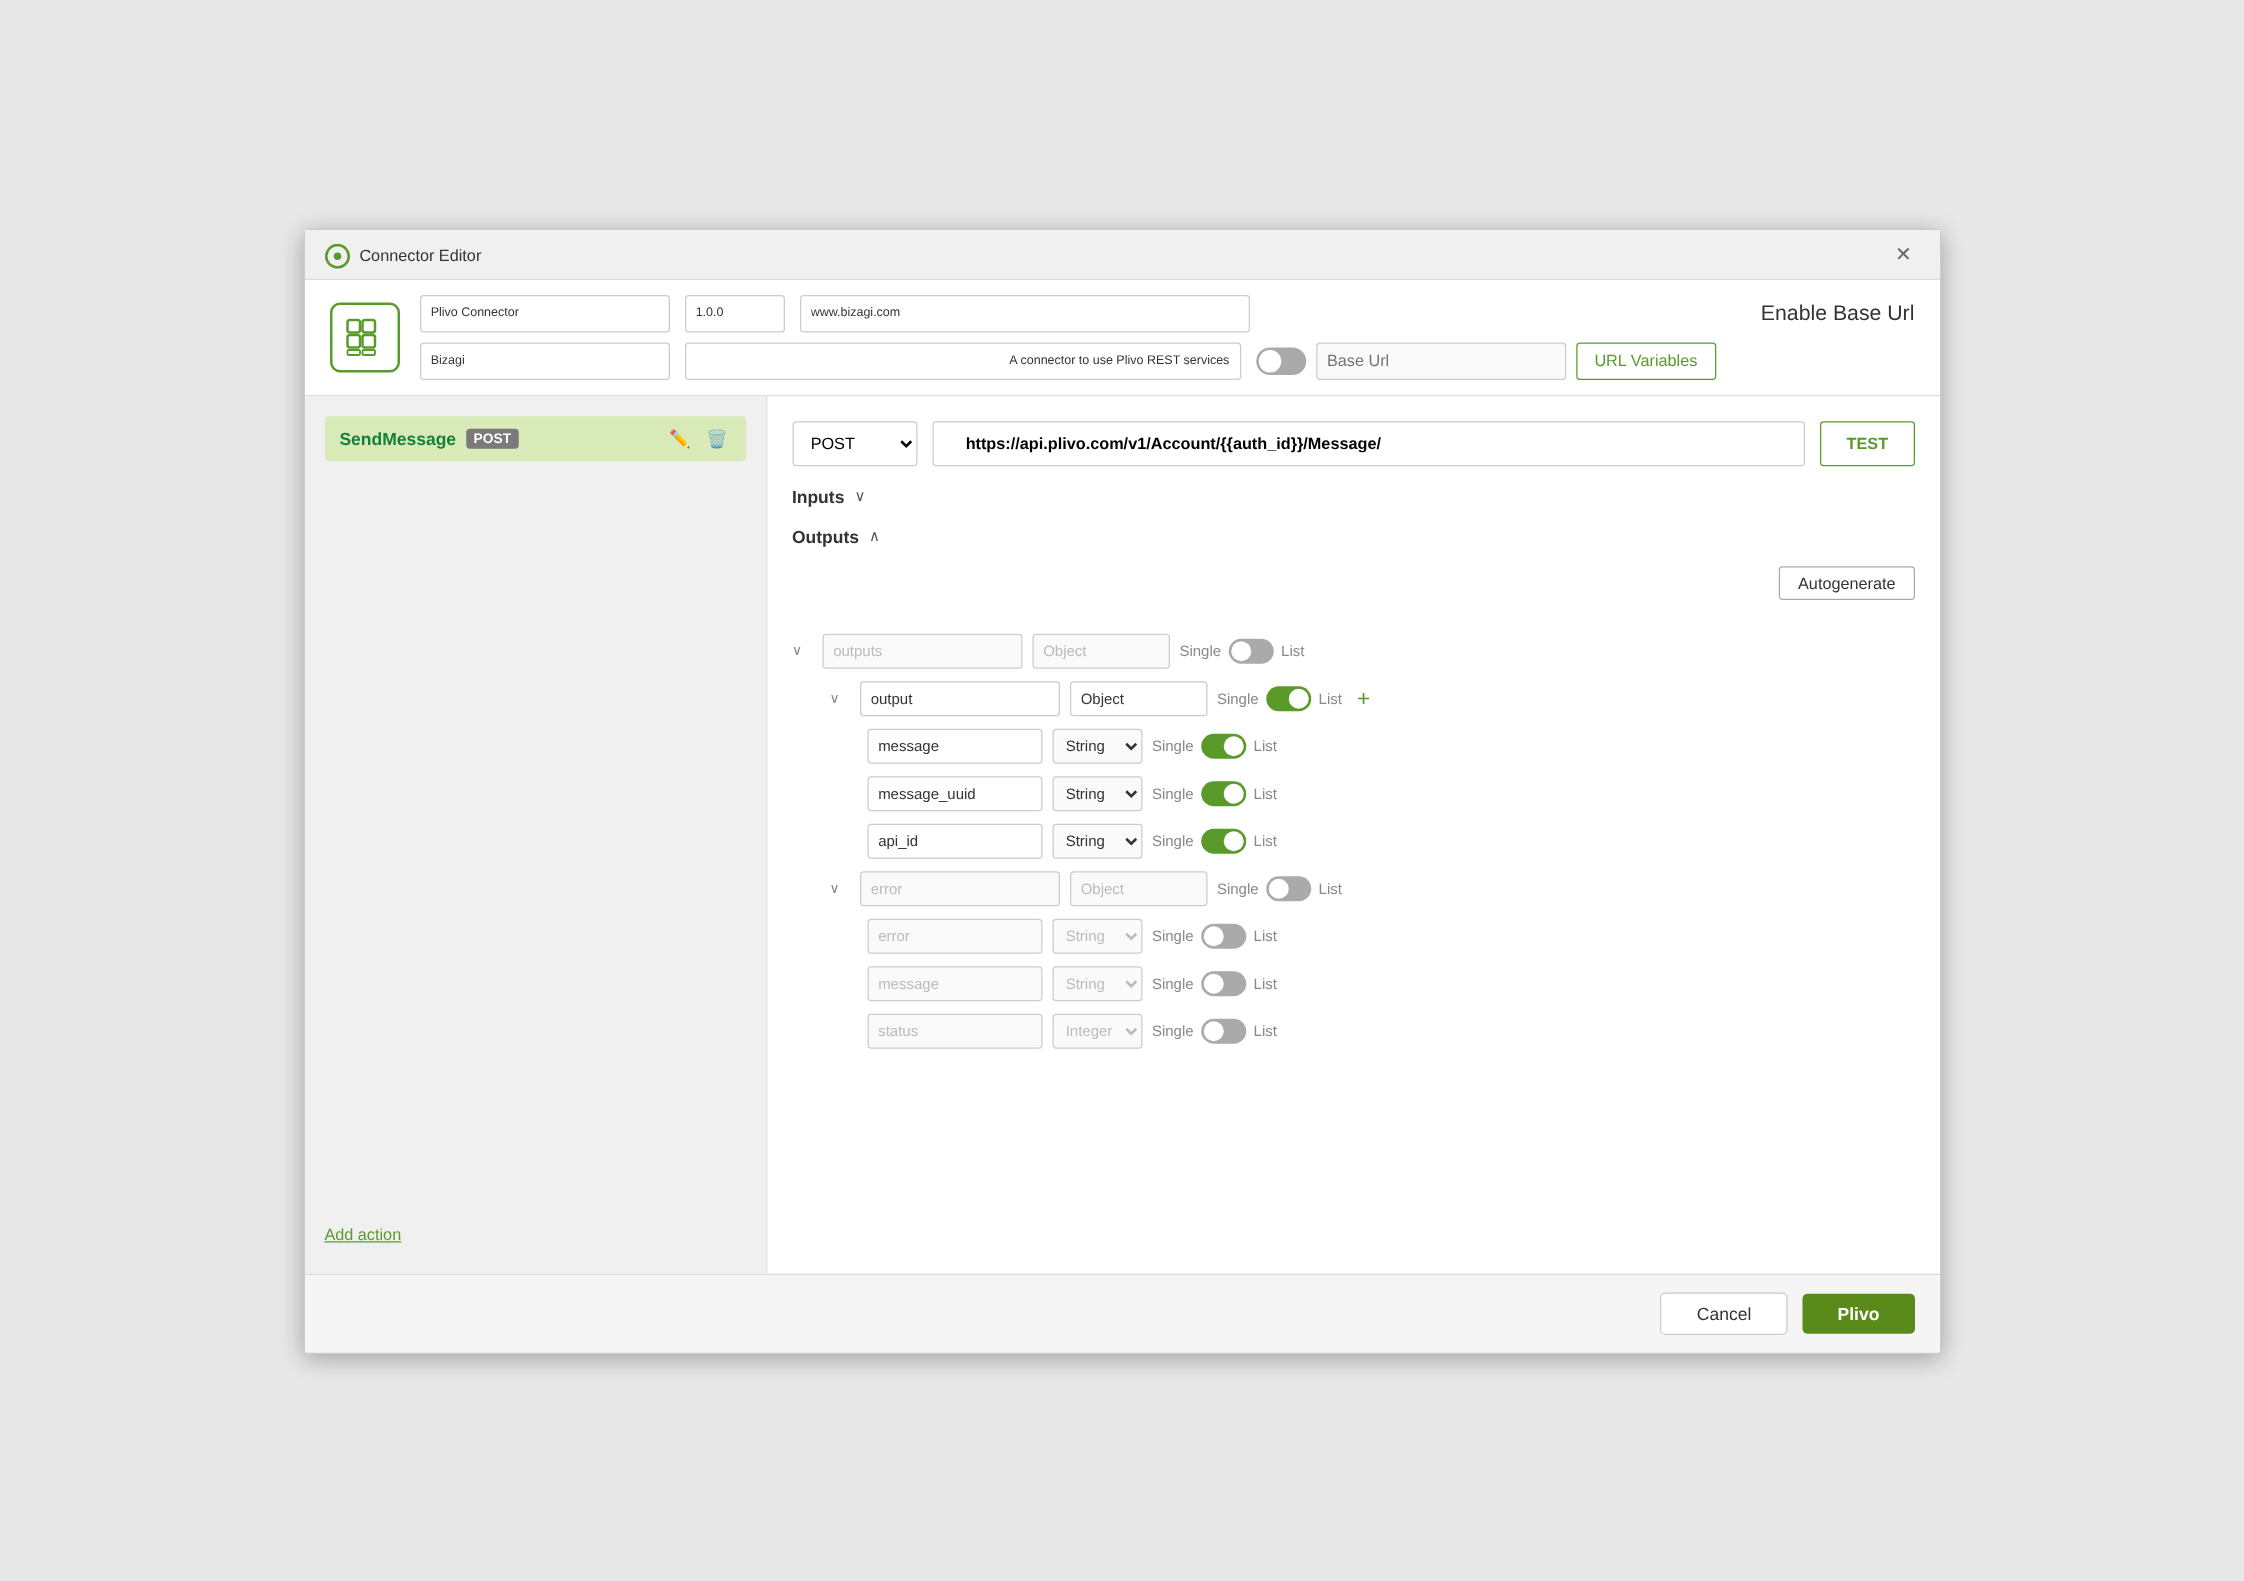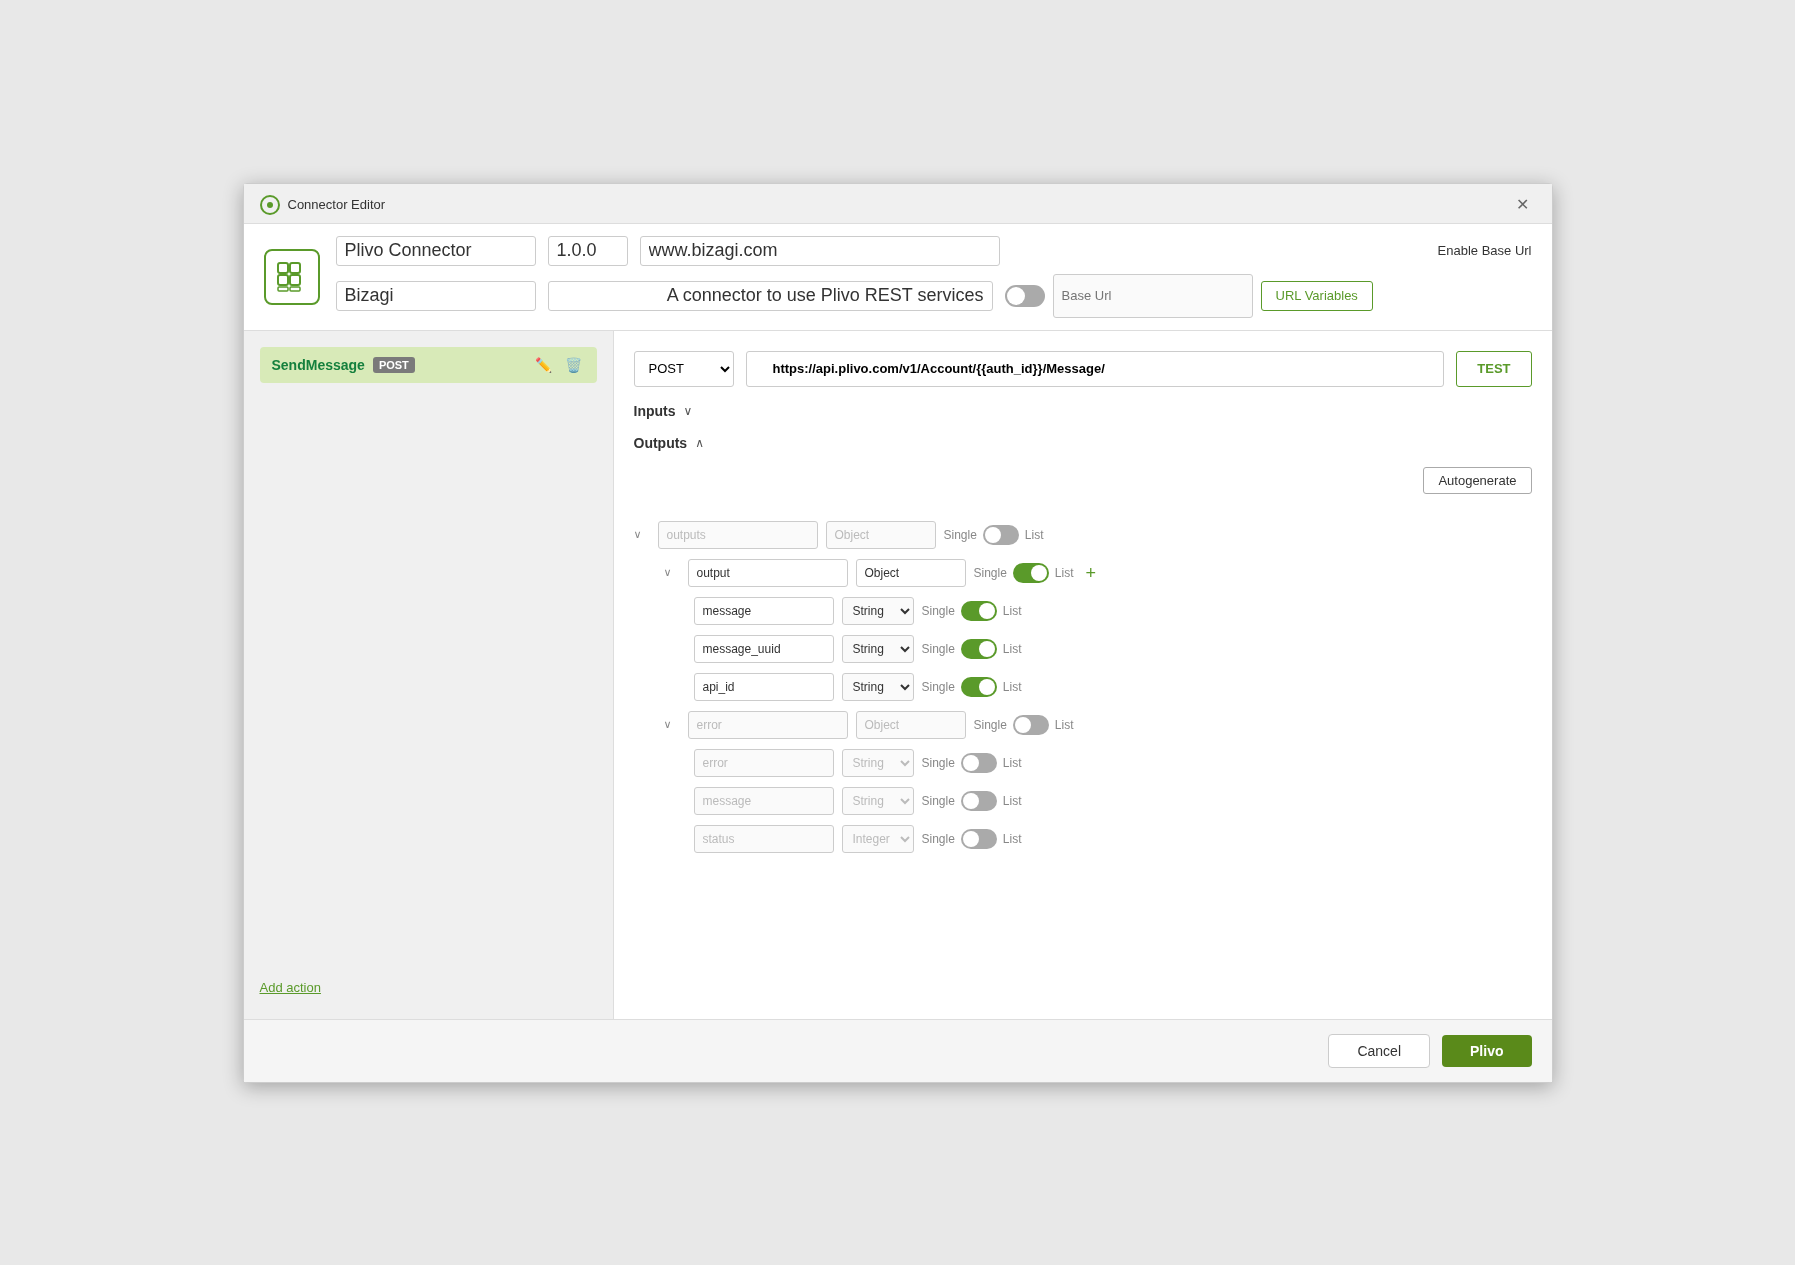--- a/index.html
+++ b/index.html
@@ -88,41 +88,41 @@
     .header-row {
       display: flex;
       gap: 12px;
       align-items: center;
     }
     
     .header-input {
       border: 1px solid #ccc;
       border-radius: 3px;
       padding: 5px 8px;
-      font-size: 18px;
+      font-size: 10px;
       color: #333;
       background: #fff;
       height: 30px;
     }
     
     .input-name { width: 200px; }
     .input-version { width: 80px; }
     .input-url { width: 360px; }
     .input-author { width: 200px; }
     .input-desc { width: 445px; text-align: right; }
     
     .enable-base-url-section {
       display: flex;
       flex-direction: column;
       gap: 8px;
       margin-left: auto;
     }
     
     .enable-label {
-      font-size: 13px;
+      font-size: 17px;
       color: #333;
       font-weight: 500;
     }
     
     .toggle-row {
       display: flex;
       align-items: center;
       gap: 8px;
     }
     
@@ -147,21 +147,21 @@
     }
     
     .base-url-input {
       width: 200px;
       border: 1px solid #ccc;
       border-radius: 3px;
       padding: 5px 8px;
       font-size: 13px;
       color: #aaa;
       background: #fafafa;
-      height: 44px;
+      height: 30px;
     }
     
     .url-variables-btn {
       border: 1px solid #5a9a2a;
       background: #fff;
       color: #5a9a2a;
       padding: 5px 14px;
       border-radius: 3px;
       font-size: 13px;
       cursor: pointer;

